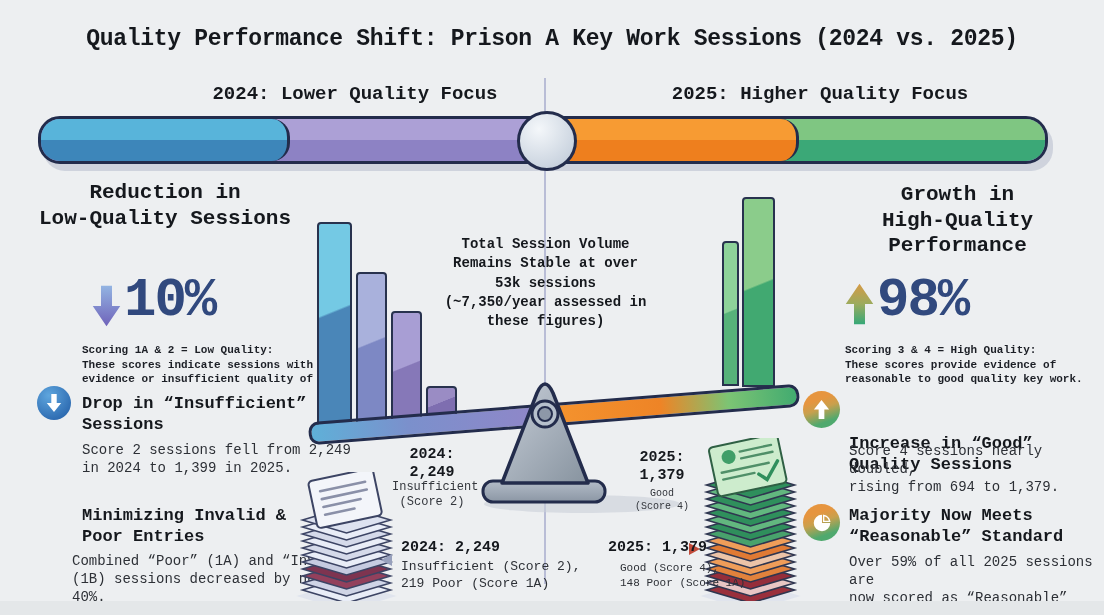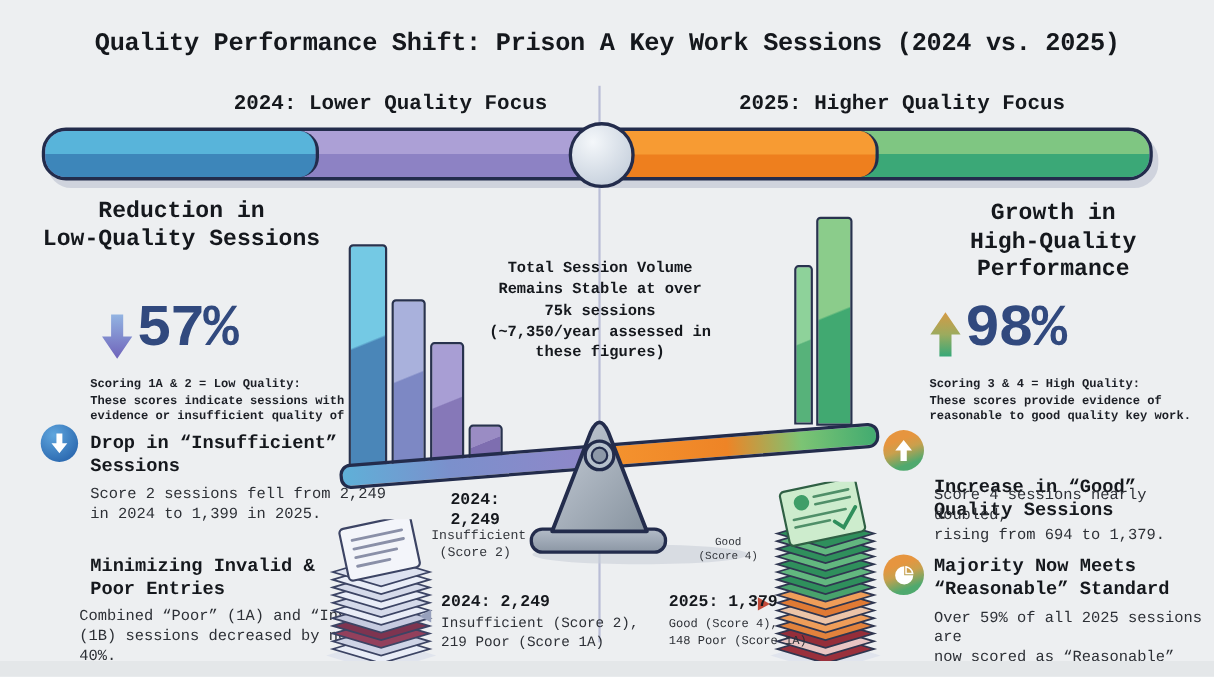--- a/index.html
+++ b/index.html
@@ -17,21 +17,21 @@
   .big-heading{font-size:21px;font-weight:700;line-height:1.22;color:#15181d;}
   .stat-number{font-size:54px;font-weight:700;letter-spacing:-2px;color:#31497e;line-height:1;}
   .caption{font-size:11px;font-weight:700;line-height:1.34;color:#1c1f26;}
   .sec-heading{font-size:17px;font-weight:700;line-height:1.22;color:#15181d;}
   .sec-body{font-size:14px;font-weight:400;line-height:1.3;color:#2d3036;}
   .mid-title{font-size:15px;font-weight:700;line-height:1.2;color:#15181d;}
   .mid-sub{font-size:12px;line-height:1.25;color:#33363c;}
   .mid-sub-sm{font-size:10px;line-height:1.3;color:#33363c;}
   .bot-title{font-size:15px;font-weight:700;color:#15181d;}
   .bot-sub{font-size:13px;line-height:1.3;color:#2d3036;}
-  .bot-sub-sm{font-size:11px;line-height:1.35;color:#2d3036;}
+  .bot-sub-sm{font-size:11px;line-height:1.35;color:#2d3036;margin-left:12px;}
   .volume-note{font-size:14px;font-weight:700;line-height:1.38;color:#15181d;}
 
   
   .timeline{
     left:38px;top:116px;width:1004px;height:42px;border-radius:22px;
     border:3px solid #232c4c;display:flex;overflow:hidden;z-index:2;
     box-shadow:5px 7px 0 rgba(158,166,188,.38);
     background:#8d82c4;
   }
   .seg{height:100%;}
@@ -86,21 +86,21 @@
 
   <svg class="abs" style="left:90px;top:282px;" width="33" height="48" viewBox="0 0 36 48">
     <defs>
         <linearGradient id="gDown" x1="0" y1="0" x2="0" y2="1">
       <stop offset="0" stop-color="#93b4e2"></stop>
           <stop offset="1" stop-color="#6f63ba"></stop>
     </linearGradient>
       </defs>
     <path d="M12 2 h12 v22 h9 L18 46 L3 24 h9 Z" fill="url(#gDown)"></path>
   </svg>
-  <div class="abs stat-number" style="left:124px;top:274px;">57%</div>
+  <div class="abs stat-number" style="left:124px;top:274px;">10%</div>
 
   <div class="abs caption pre" style="left:82px;top:343px;">Scoring 1A &amp; 2 = Low Quality:
 These scores indicate sessions with poor
 evidence or insufficient quality of work.</div>
 
   <div class="abs icon-circle icon-blue" style="left:37px;top:386px;width:34px;height:34px;">
     <svg width="18" height="20" viewBox="0 0 20 22">
       <path d="M7 1 h6 v10 h5 L10 21 L2 11 h5 Z" fill="#ffffff"></path>
     </svg>
   </div>
@@ -152,21 +152,21 @@
     </svg>
   </div>
   <div class="abs sec-heading pre" style="left:849px;top:506px;">Majority Now Meets
 “Reasonable” Standard</div>
   <div class="abs sec-body pre" style="left:849px;top:553px;">Over 59% of all 2025 sessions are
 now scored as “Reasonable” (Score
 3).</div>
 
   <div class="abs center volume-note pre" style="left:438px;width:215px;top:235px;">Total Session Volume
 Remains Stable at over
-75k sessions
+53k sessions
 (~7,350/year assessed in
 these figures)</div>
 
   <div class="bar" style="left:317px;top:222px;width:31px;height:208px;background:linear-gradient(158deg,#74c9e4 42%,#4a86b8 43%);"></div>
   <div class="bar" style="left:356px;top:272px;width:27px;height:152px;background:linear-gradient(158deg,#a9b1dc 45%,#7d88c4 46%);"></div>
   <div class="bar" style="left:391px;top:311px;width:27px;height:110px;background:linear-gradient(158deg,#a89ed4 48%,#8678b8 49%);"></div>
   <div class="bar" style="left:426px;top:386px;width:27px;height:32px;background:linear-gradient(158deg,#9a8cc4 45%,#7e6eb0 46%);"></div>
 
   <div class="bar" style="left:722px;top:241px;width:13px;height:141px;background:linear-gradient(158deg,#8ed29a 48%,#57b27a 49%);"></div>
   <div class="bar" style="left:742px;top:197px;width:29px;height:186px;background:linear-gradient(158deg,#8bcc8b 46%,#41a971 47%);"></div>
@@ -188,20 +188,22 @@
     <rect x="23" y="106" width="122" height="21" rx="10" fill="url(#gPed)" stroke="#232c4c" stroke-width="3"></rect>
     <path d="M77 18 Q85 0 93 18 L128 108 L42 108 Z" fill="url(#gFul)" stroke="#232c4c" stroke-width="3.5" stroke-linejoin="round"></path>
     <circle cx="85" cy="39" r="13" fill="#b6c0cc" stroke="#232c4c" stroke-width="3"></circle>
     <circle cx="85" cy="39" r="7" fill="#8d98a8" stroke="#232c4c" stroke-width="2"></circle>
   </svg>
 
   <div class="abs center mid-title pre" style="left:392px;width:80px;top:446px;z-index:5;">2024:
 2,249</div>
   <div class="abs center mid-sub pre" style="left:392px;width:80px;top:480px;z-index:5;">Insufficient
 (Score 2)</div>
+  <div class="abs center mid-title pre" style="left:622px;width:80px;top:449px;z-index:5;">2025:
+1,379</div>
   <div class="abs center mid-sub-sm pre" style="left:622px;width:80px;top:487px;z-index:5;">Good
 (Score 4)</div>
 
   <svg class="abs" style="left:293px;top:472px;z-index:4;" width="108" height="140" viewBox="0 0 105 140">
     <path d="M2 124 L52 109 L102 124 L52 139 Z" fill="#dde2ec" opacity="0.85"></path>
     <g stroke="#3c4464" stroke-width="1.6">
       <path d="M8 118 L52 105 L96 118 L52 131 Z" fill="#e9edf7"></path>
       <path d="M8 111 L52 98 L96 111 L52 124 Z" fill="#cfd4e6"></path>
       <path d="M8 104 L52 91 L96 104 L52 117 Z" fill="#93405c"></path>
       <path d="M8 97 L52 84 L96 97 L52 110 Z" fill="#7e3450"></path>

